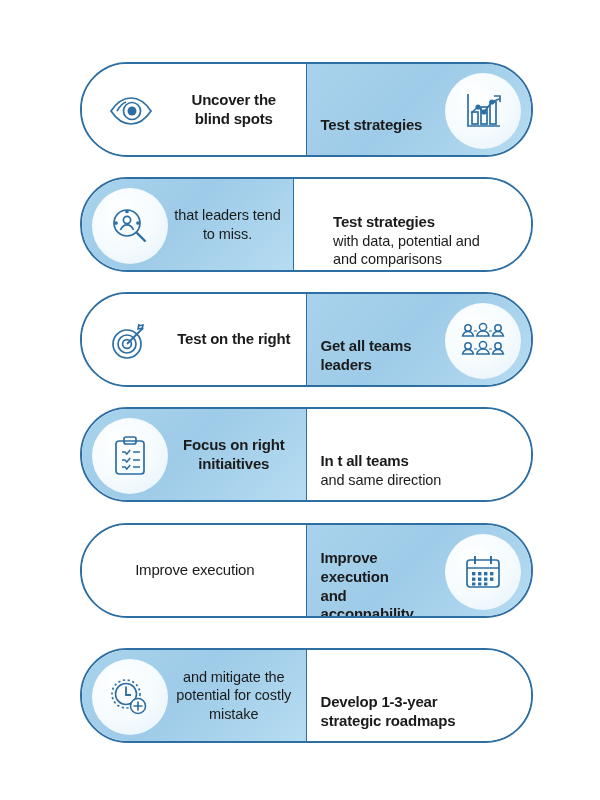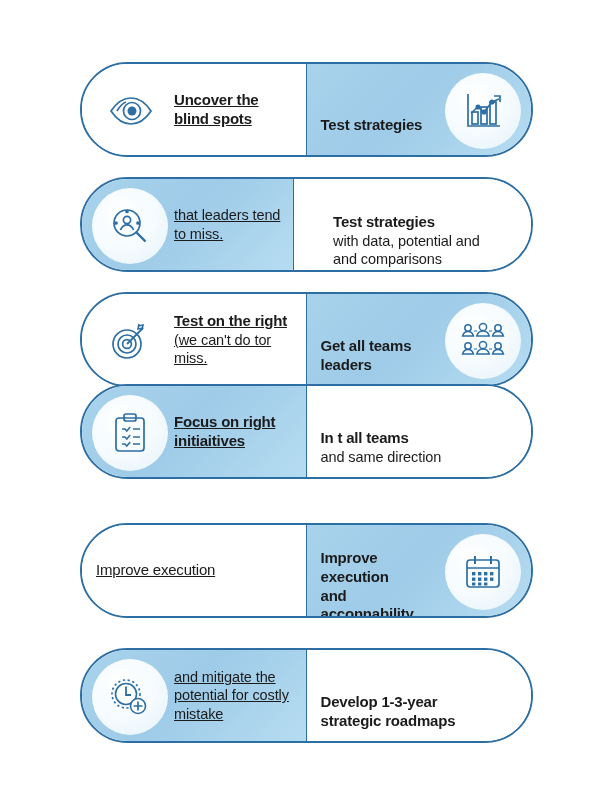--- a/index.html
+++ b/index.html
@@ -19,21 +19,21 @@
     display:flex;
     border:2px solid #2d6ea3;
     border-radius:48px;
     box-sizing:border-box;
     overflow:hidden;
     background:#ffffff;
   }
   .row.r1{top:62px;}
   .row.r2{top:177px;gap:25px;}
   .row.r3{top:292px;}
-  .row.r4{top:384px;}
+  .row.r4{top:407px;}
   .row.r5{top:523px;}
   .row.r6{top:648px;}
 
   .half{
     position:relative;
     width:50%;
     display:flex;
     align-items:center;
     box-sizing:border-box;
   }
@@ -61,21 +61,21 @@
 
   
   .txt{
     position:relative;
     z-index:2;
     width:100%;
     box-sizing:border-box;
     color:#1b1b1b;
     line-height:1.26;
   }
-  .txt.right-align{text-align:left;padding-right:12px;padding-left:92px;text-decoration:underline;}
+  .txt.right-align{text-align:center;padding-right:12px;padding-left:92px;}
   .txt.right-align.noicon{padding-left:14px;}
   .txt.left-align{text-align:left;padding-left:14px;padding-right:92px;margin-top:32px;}
   .txt.left-align.noicon{padding-right:14px;}
 
   .t-bold{font-weight:bold;font-size:15px;letter-spacing:-0.2px;}
   .t-reg{font-weight:normal;font-size:14.5px;letter-spacing:-0.1px;}
   .t-mid{font-weight:normal;font-size:15px;letter-spacing:-0.2px;}
 </style>
 </head>
 <body>
@@ -149,21 +149,20 @@
           <circle cx="20" cy="26" r="14"></circle>
           <circle cx="20" cy="26" r="9"></circle>
           <circle cx="20" cy="26" r="4.4"></circle>
           <path d="M20 26L36 10" stroke-width="1.8"></path>
           <path d="M31 8l5-1-1 5" stroke-width="1.6"></path>
           <path d="M36 10l-5 1 1-5" stroke-width="1.6"></path>
         </svg>
       </div>
       <div class="txt right-align">
         <div class="t-bold">Test on the right</div>
-        <div class="t-reg">(we can't do tor miss.</div>
       </div>
     </div>
     <div class="half blue">
       <div class="txt left-align">
         <div class="t-bold">Get all teams</div>
         <div class="t-bold">leaders</div>
       </div>
       <div class="bubble shaded at-right">
         <svg width="48" height="44" viewBox="0 0 48 44" fill="none" stroke="#2d6ea3" stroke-width="1.5">
           <g>

